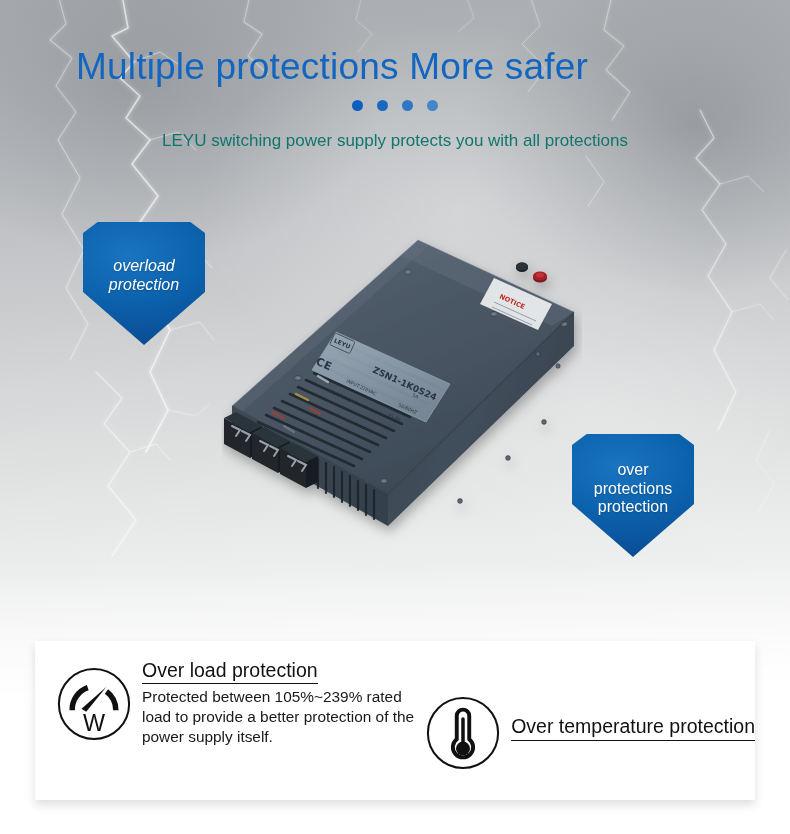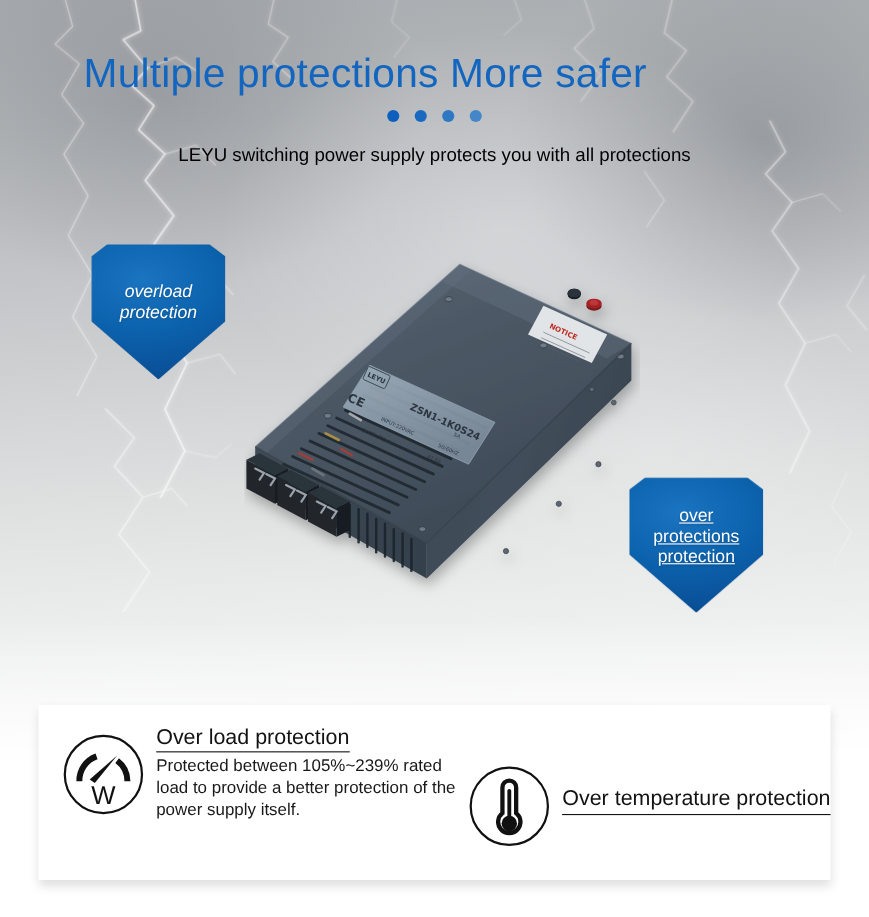--- a/index.html
+++ b/index.html
@@ -89,21 +89,21 @@
   .dot.d2 { background: #1a69c0; }
   .dot.d3 { background: #2e77c4; }
   .dot.d4 { background: #4487c9; }
 
   .subline {
     position: absolute;
     left: 0; top: 131px;
     width: 790px;
     text-align: center;
     font-size: 17px;
-    color: #000000;
+    color: #0f766e;
     white-space: nowrap;
   }
 
   
   .shield {
     position: absolute;
     display: flex;
     align-items: center;
     justify-content: center;
     text-align: center;
@@ -119,21 +119,21 @@
     font-size: 16px;
     padding-bottom: 16px;
     text-shadow: 0 1px 2px rgba(0,0,0,0.20);
   }
   #shield-overload {
     left: 83px; top: 222px;
     width: 122px; height: 123px; font-style: italic;
   }
   #shield-overtemp {
     left: 572px; top: 434px;
-    width: 122px; height: 123px; text-decoration: underline;
+    width: 122px; height: 123px;
   }
   #shield-overtemp .shield-label { padding-bottom: 13px; }
 
   
   .psu {
     position: absolute;
     left: 222px; top: 226px;
     width: 360px; height: 340px;
   }
 

